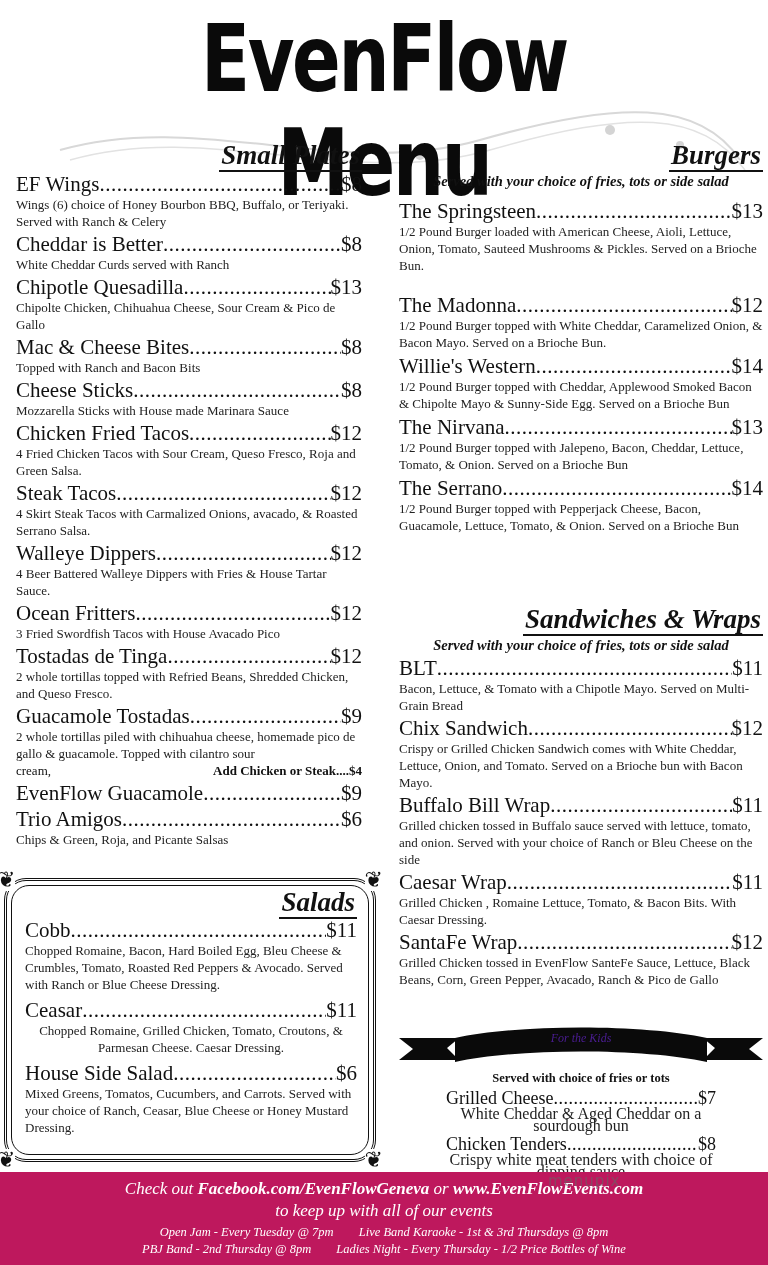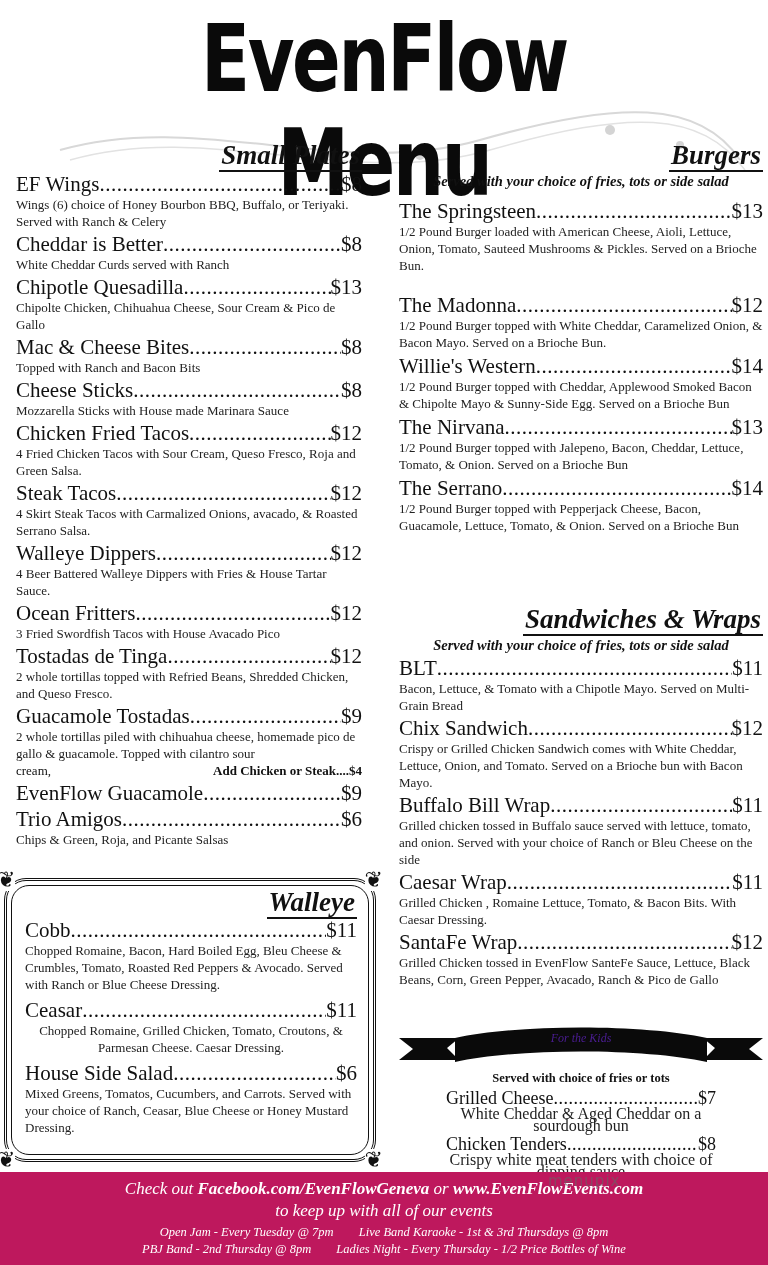--- a/index.html
+++ b/index.html
@@ -206,21 +206,21 @@
         <div class="item-desc">Chips &amp; Green, Roja, and Picante Salsas</div>
       </div>
     </div>
 </div>
 
 <div class="salads">
   <span class="corner" style="left:-10px;top:-12px">❦</span>
   <span class="corner" style="right:-10px;top:-12px">❦</span>
   <span class="corner" style="left:-10px;bottom:-12px">❦</span>
   <span class="corner" style="right:-10px;bottom:-12px">❦</span>
-  <div class="sec-title" style="position:relative"><span>Walleye</span></div>
+  <div class="sec-title" style="position:relative"><span>Salads</span></div>
   <div id="salad-list" style="position:relative">
       <div class="item" style="margin-top: 2px;">
         <div class="item-head">
           <span class="item-name">Cobb</span>
           <span class="dots"></span>
           <span class="item-price">$11</span>
         </div>
         <div class="item-desc">Chopped Romaine, Bacon, Hard Boiled Egg, Bleu Cheese &amp; Crumbles, Tomato, Roasted Red Peppers &amp; Avocado. Served with Ranch or Blue Cheese Dressing.</div>
       </div>
       <div class="item" style="margin-top: 6px; text-align: center;">

